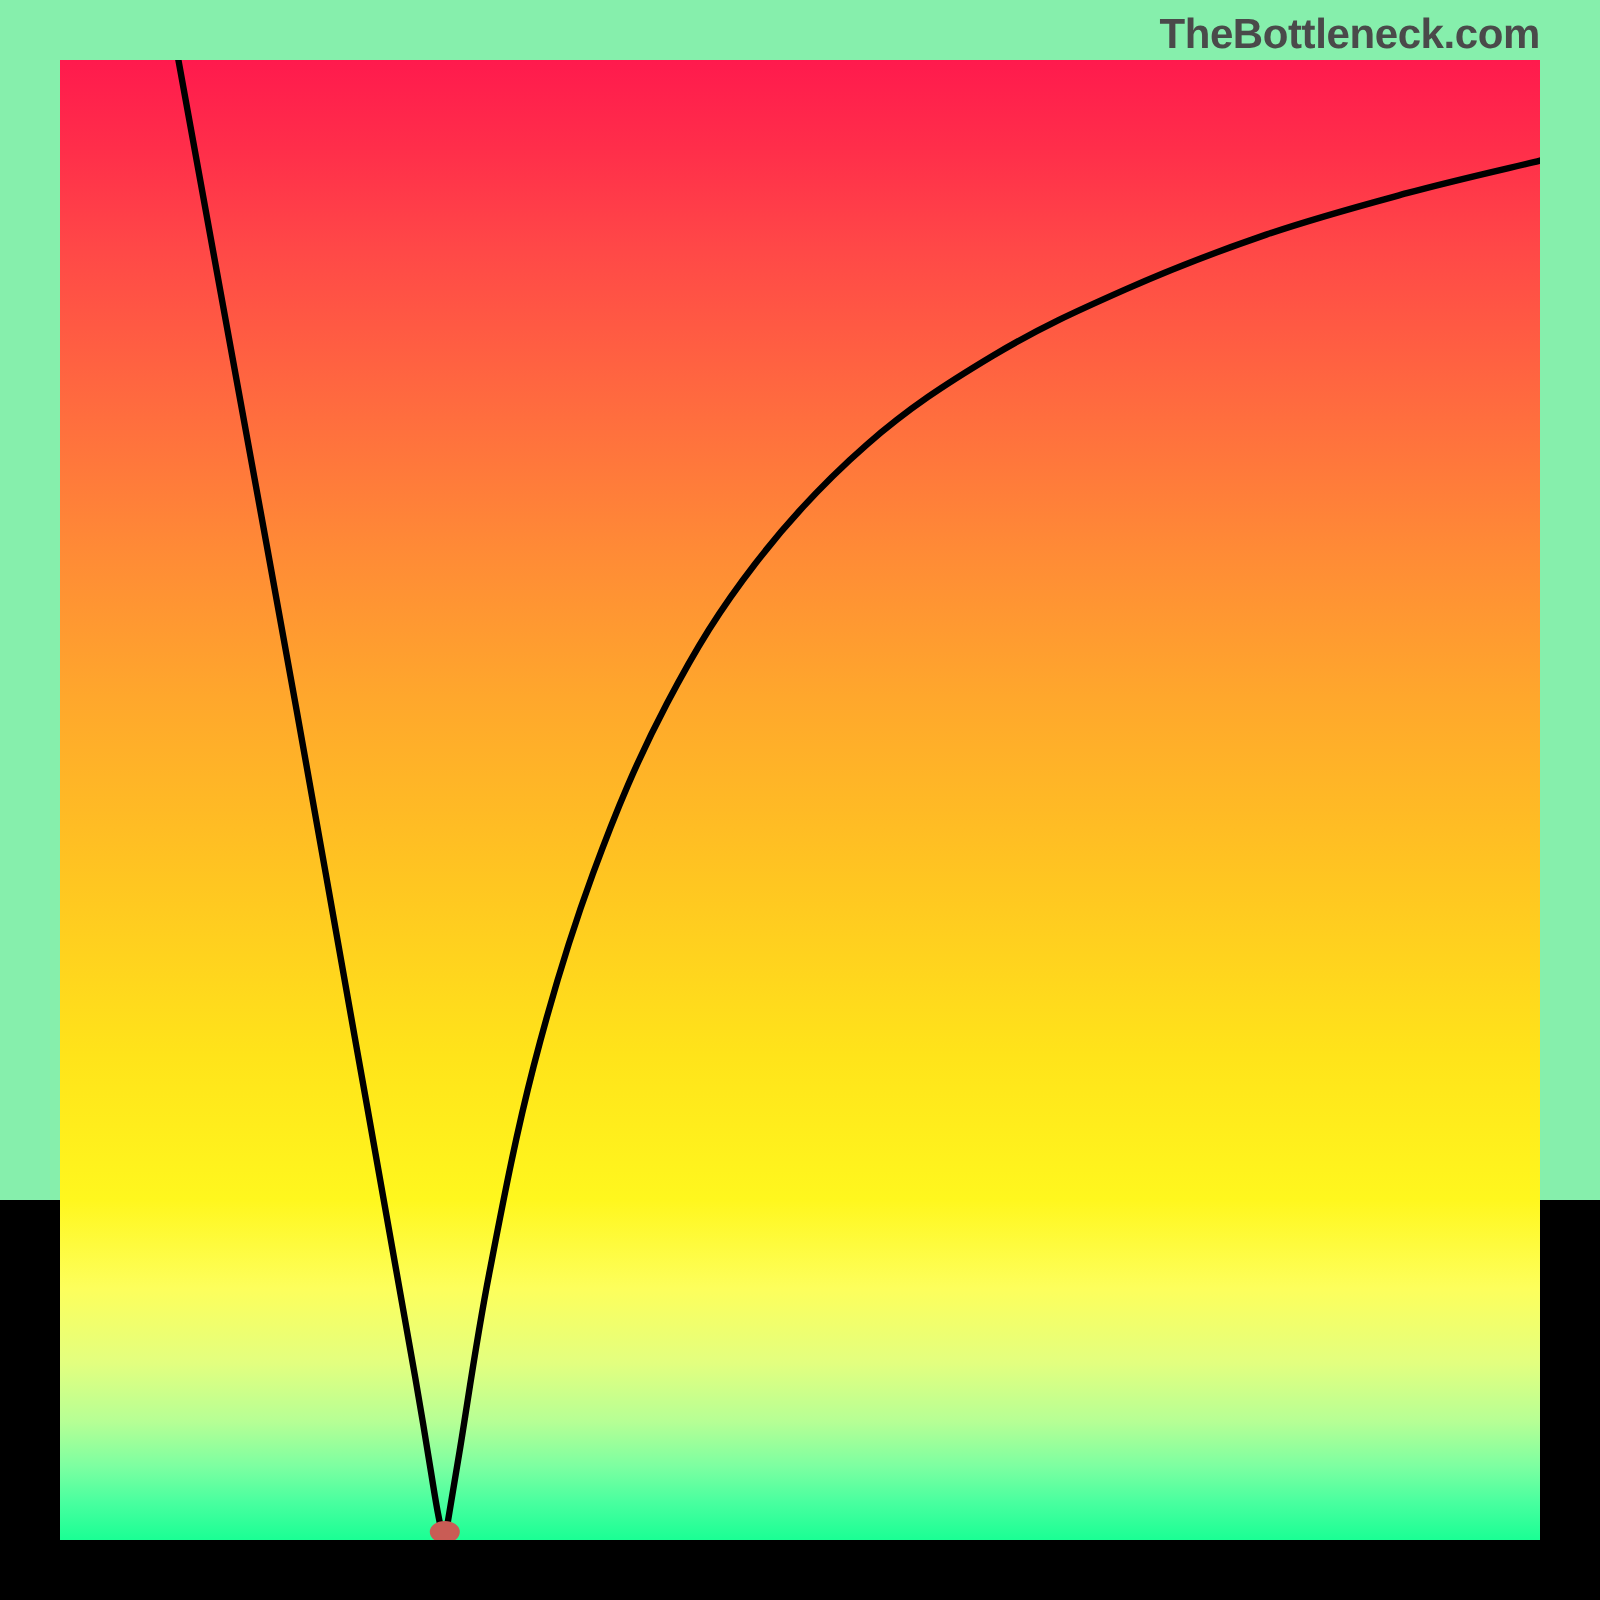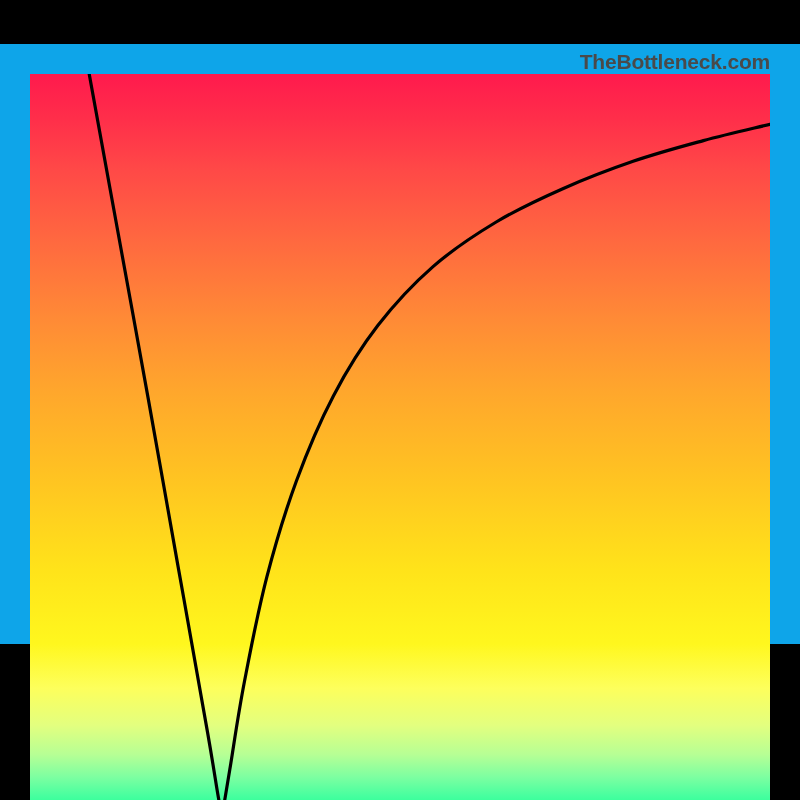--- a/index.html
+++ b/index.html
@@ -1,22 +1,21 @@
 <!DOCTYPE html>
 <html><head>
 <meta charset="utf-8">
 <style>
   * { margin: 0; padding: 0; box-sizing: border-box; }
   html, body { width: 800px; height: 800px; overflow: hidden; background: #000; }
   .frame {
     position: relative;
     width: 800px;
     height: 600px;
-    background: #0ea5e9;
-    margin-top: 44px;
+    background: #86efac;
   }
   .plot-area {
     position: absolute;
     left: 30px;
     top: 30px;
     width: 740px;
     height: 740px;
     background: linear-gradient(to bottom,
       #ff1a4d 0%,
       #ff2e4a 6%,

